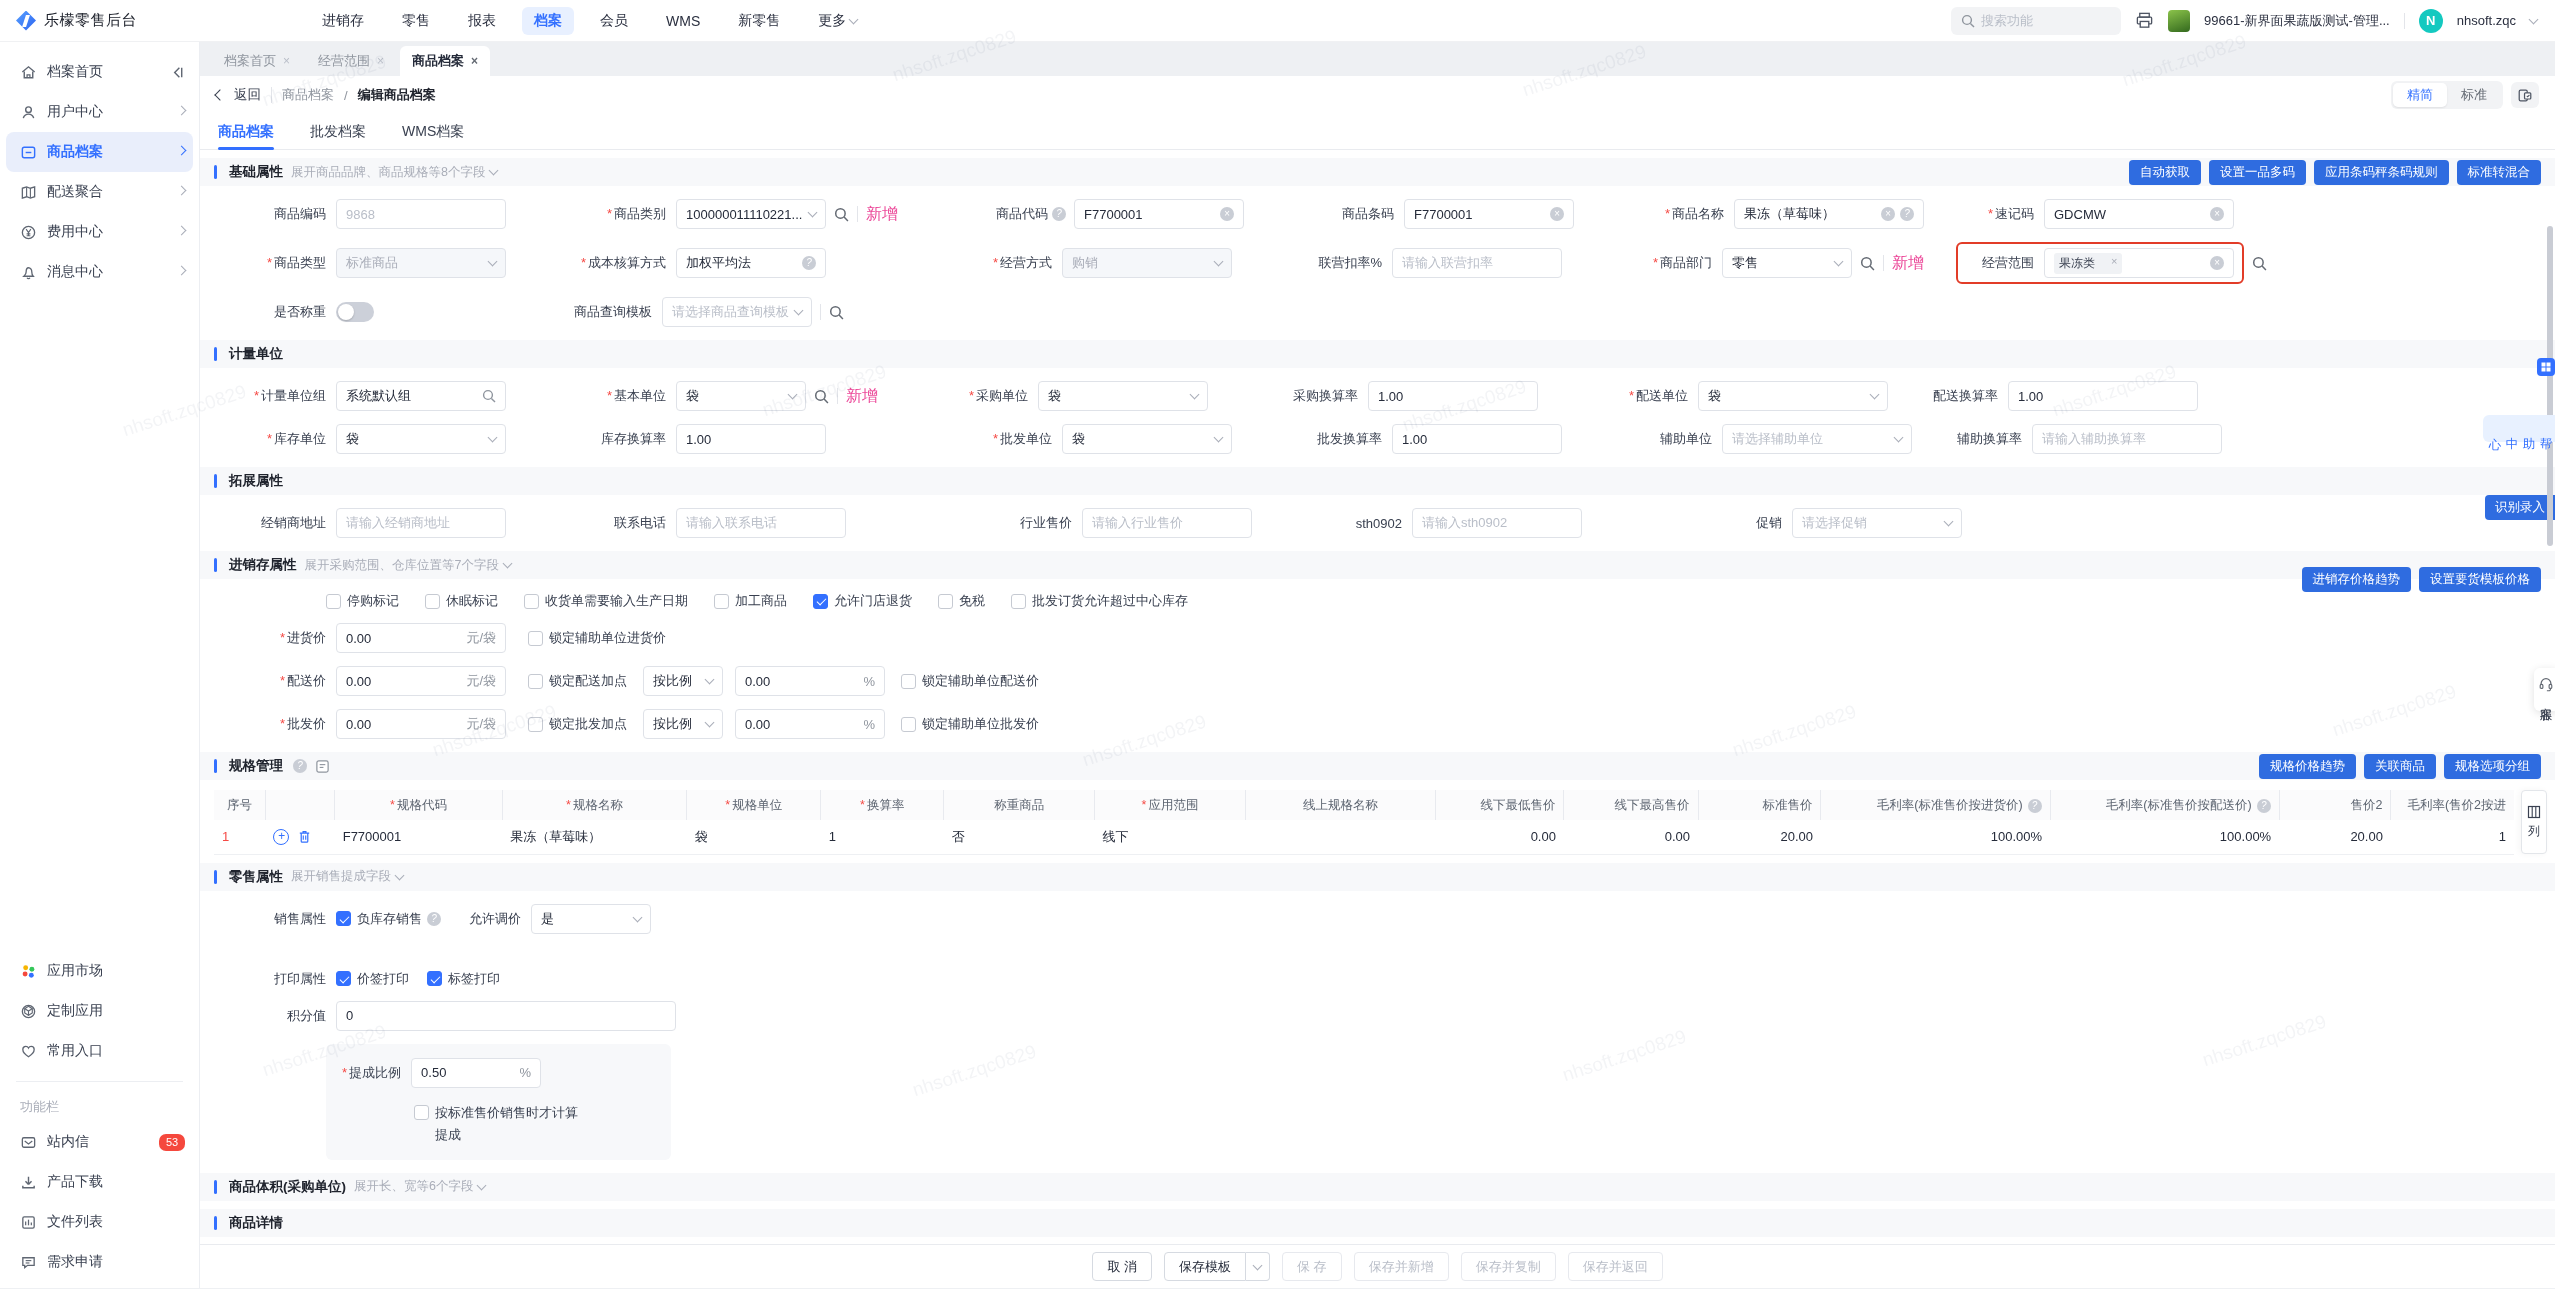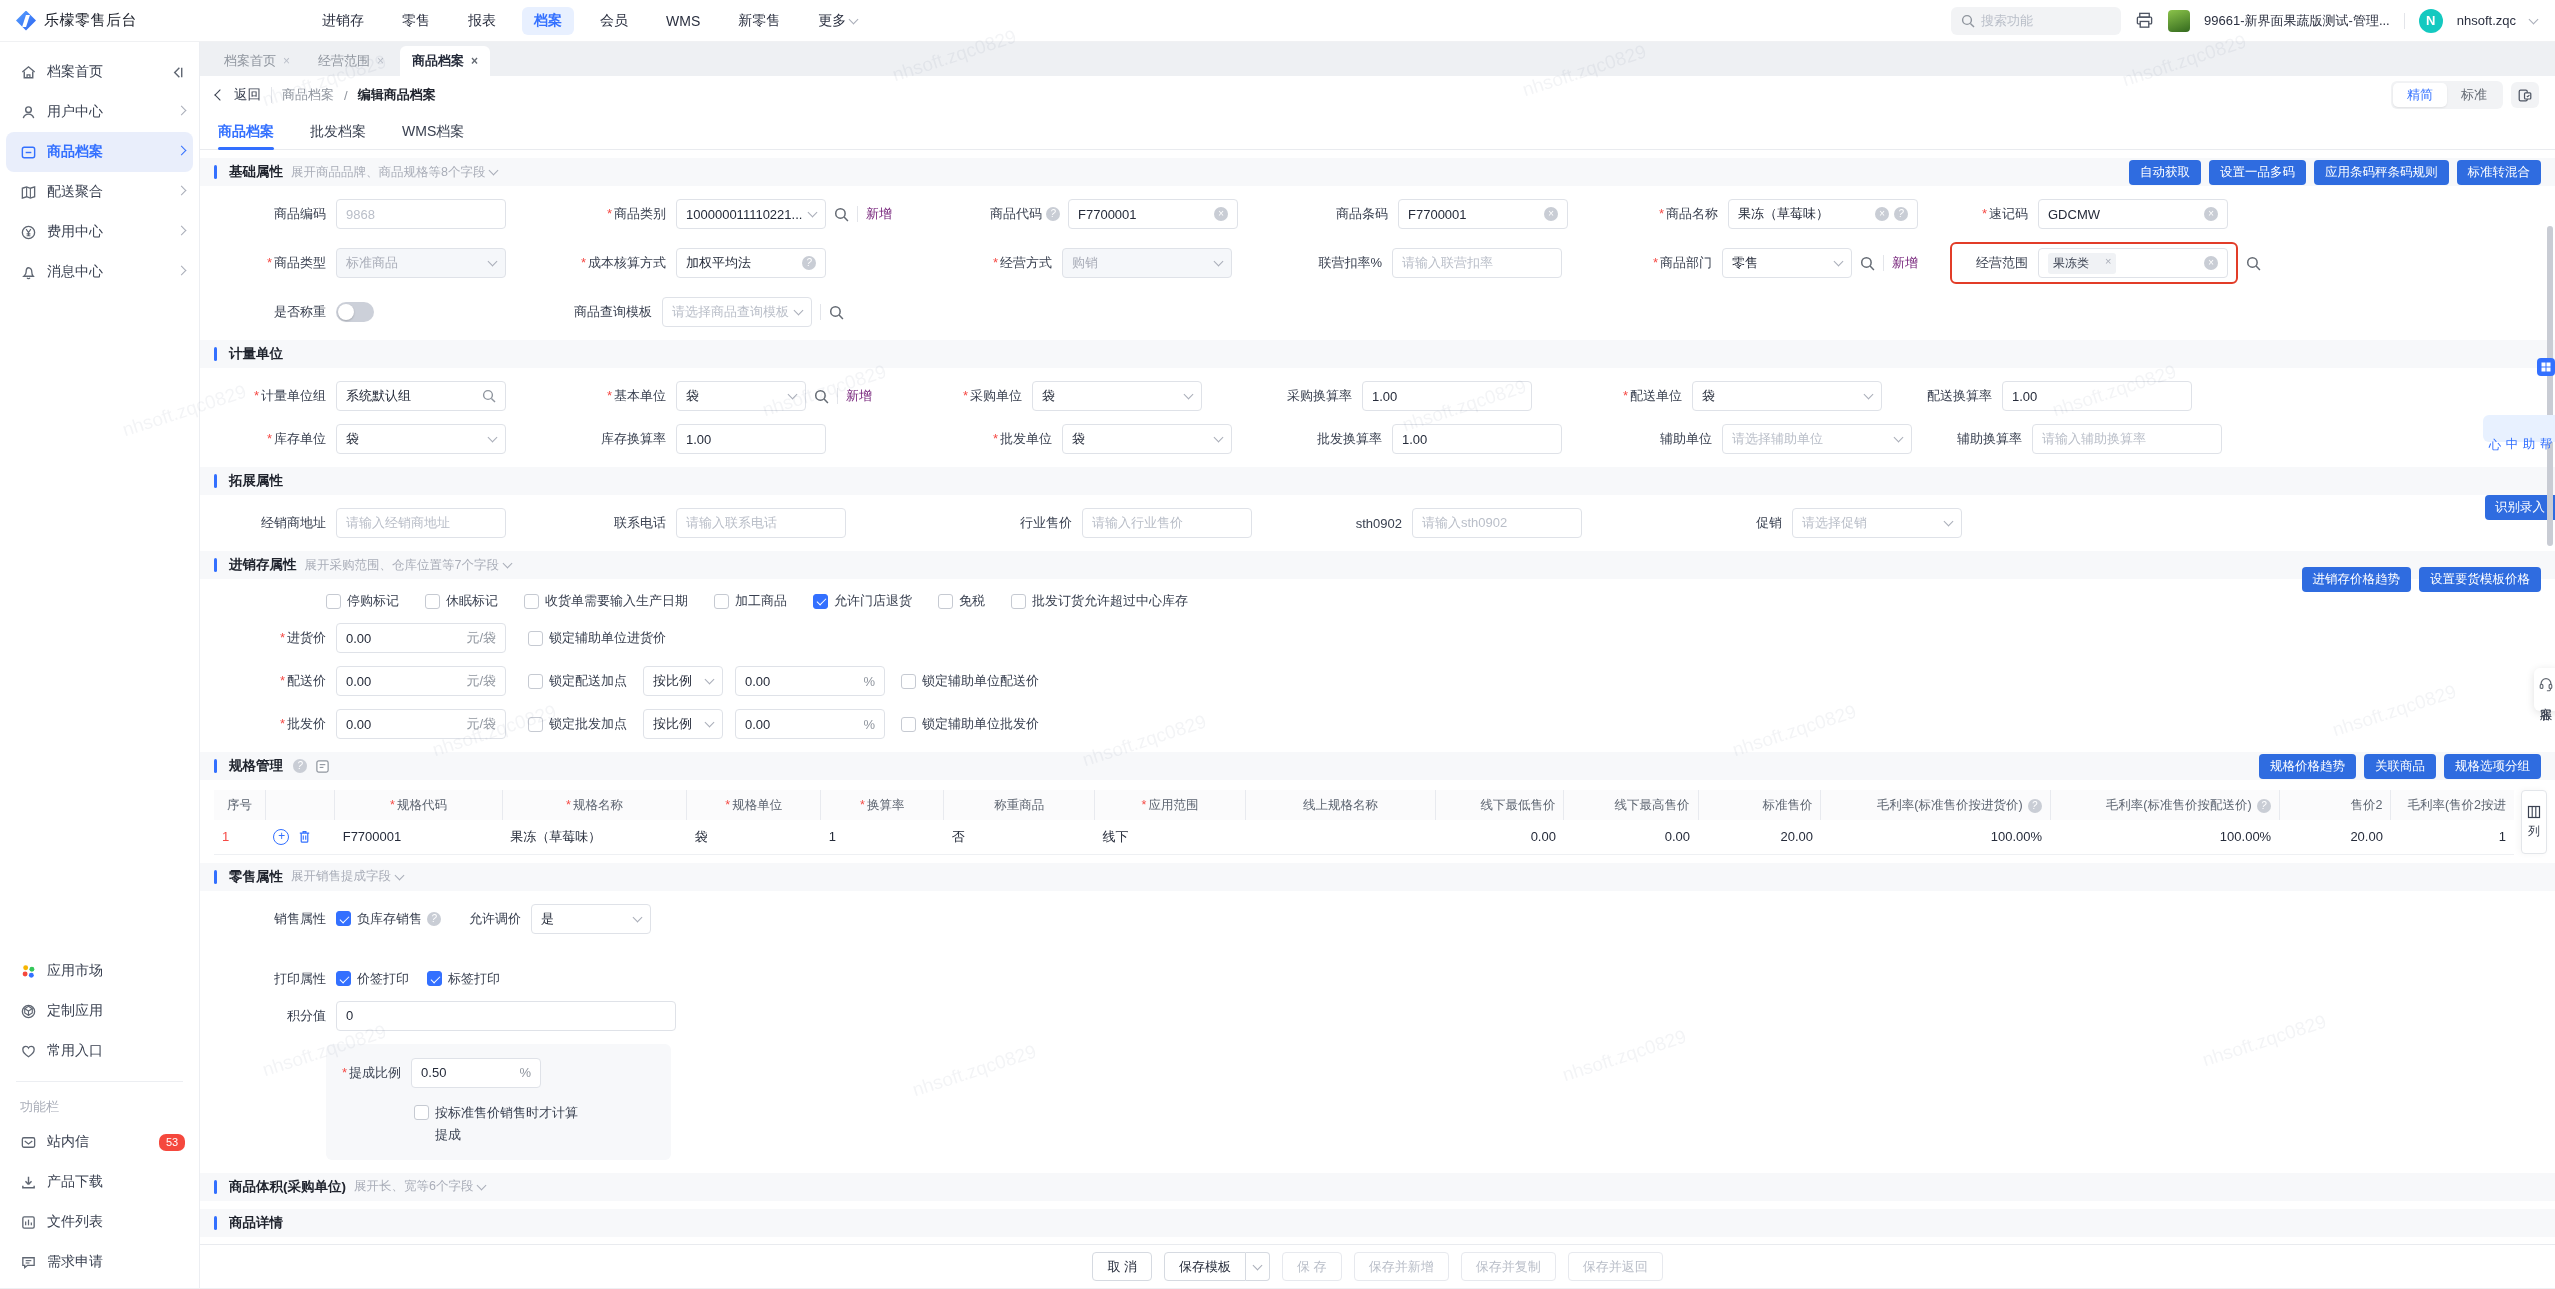--- a/index.html
+++ b/index.html
@@ -75,21 +75,21 @@
   .f{display:flex;align-items:center;margin-right:40px}
   .lb{font-size:13px;color:#394050;white-space:nowrap;text-align:right;margin-right:10px;flex:none}
   .req:before{content:"*";color:#f54a45;margin-right:2px}
   .lw96{width:96px}.lw120{width:120px}.lw110{width:110px}.lw70{width:70px}
   .ctl{height:30px;border:1px solid #dfe2e8;border-radius:4px;background:#fff;display:flex;align-items:center;padding:0 9px;font-size:13px;color:#252b3a;position:relative;cursor:text}
   .ctl.gray{background:#f5f7fa;color:#a9adb8}
   .ctl .grow{flex:1;white-space:nowrap;overflow:hidden}
   .ph{color:#b9bec8}
   .w80{width:80px}.w120{width:120px}.w130{width:130px}.w150{width:150px}.w170{width:170px}.w190{width:190px}.w340{width:340px}
   .suffix{color:#8f959e;margin-left:auto;padding-left:6px;flex:none}
-  .link{color:#701a75;font-size:13px;margin-left:8px;cursor:pointer;white-space:nowrap}
+  .link{color:#ec4899;font-size:16px;margin-left:8px;cursor:pointer;white-space:nowrap}
   .mini-div{width:1px;height:16px;background:#e3e5ea;margin-left:8px}
   .qbtn{margin-left:8px;cursor:pointer;display:flex}
   .tag{background:#f0f2f5;border-radius:3px;font-size:12px;color:#394050;padding:2px 5px;display:flex;gap:16px}
   .tag .x{color:#a9adb8;font-size:11px}
   .tg{width:38px;height:20px;border-radius:10px;background:#ccd0d9;position:relative;cursor:pointer;flex:none}
   .tg:after{content:"";position:absolute;left:2px;top:2px;width:16px;height:16px;border-radius:50%;background:#fff;box-shadow:0 1px 2px rgba(0,0,0,.2)}
   .cb{width:15px;height:15px;border:1px solid #c6cad2;border-radius:3px;background:#fff;margin-right:6px;flex:none;cursor:pointer;position:relative}
   .cb.on{background:#3370ff;border-color:#3370ff}
   .cb.on:after{content:"";position:absolute;left:4.5px;top:1.5px;width:4px;height:8px;border-right:1.7px solid #fff;border-bottom:1.7px solid #fff;transform:rotate(45deg)}
   .cbl{font-size:13px;color:#394050;white-space:nowrap}

